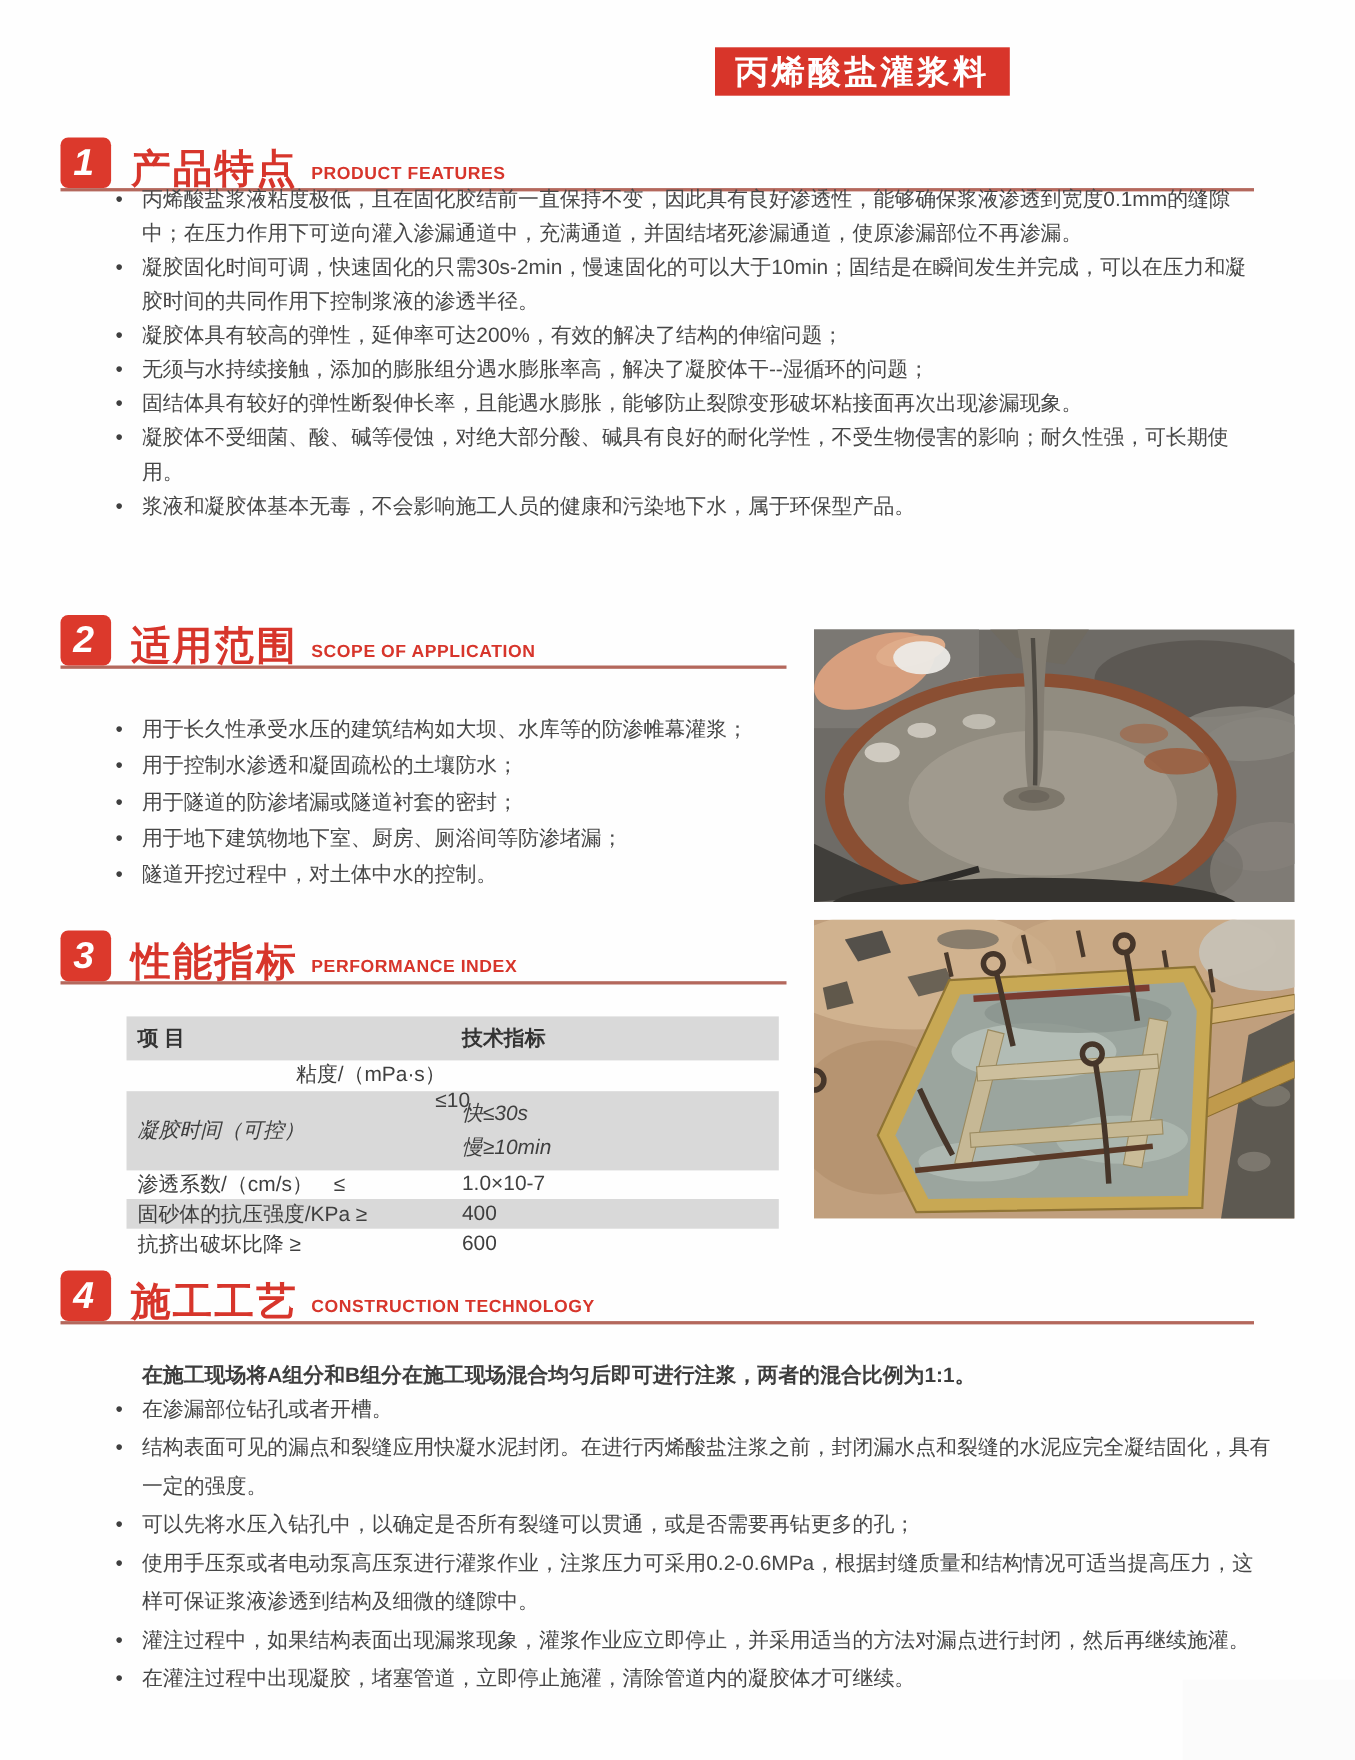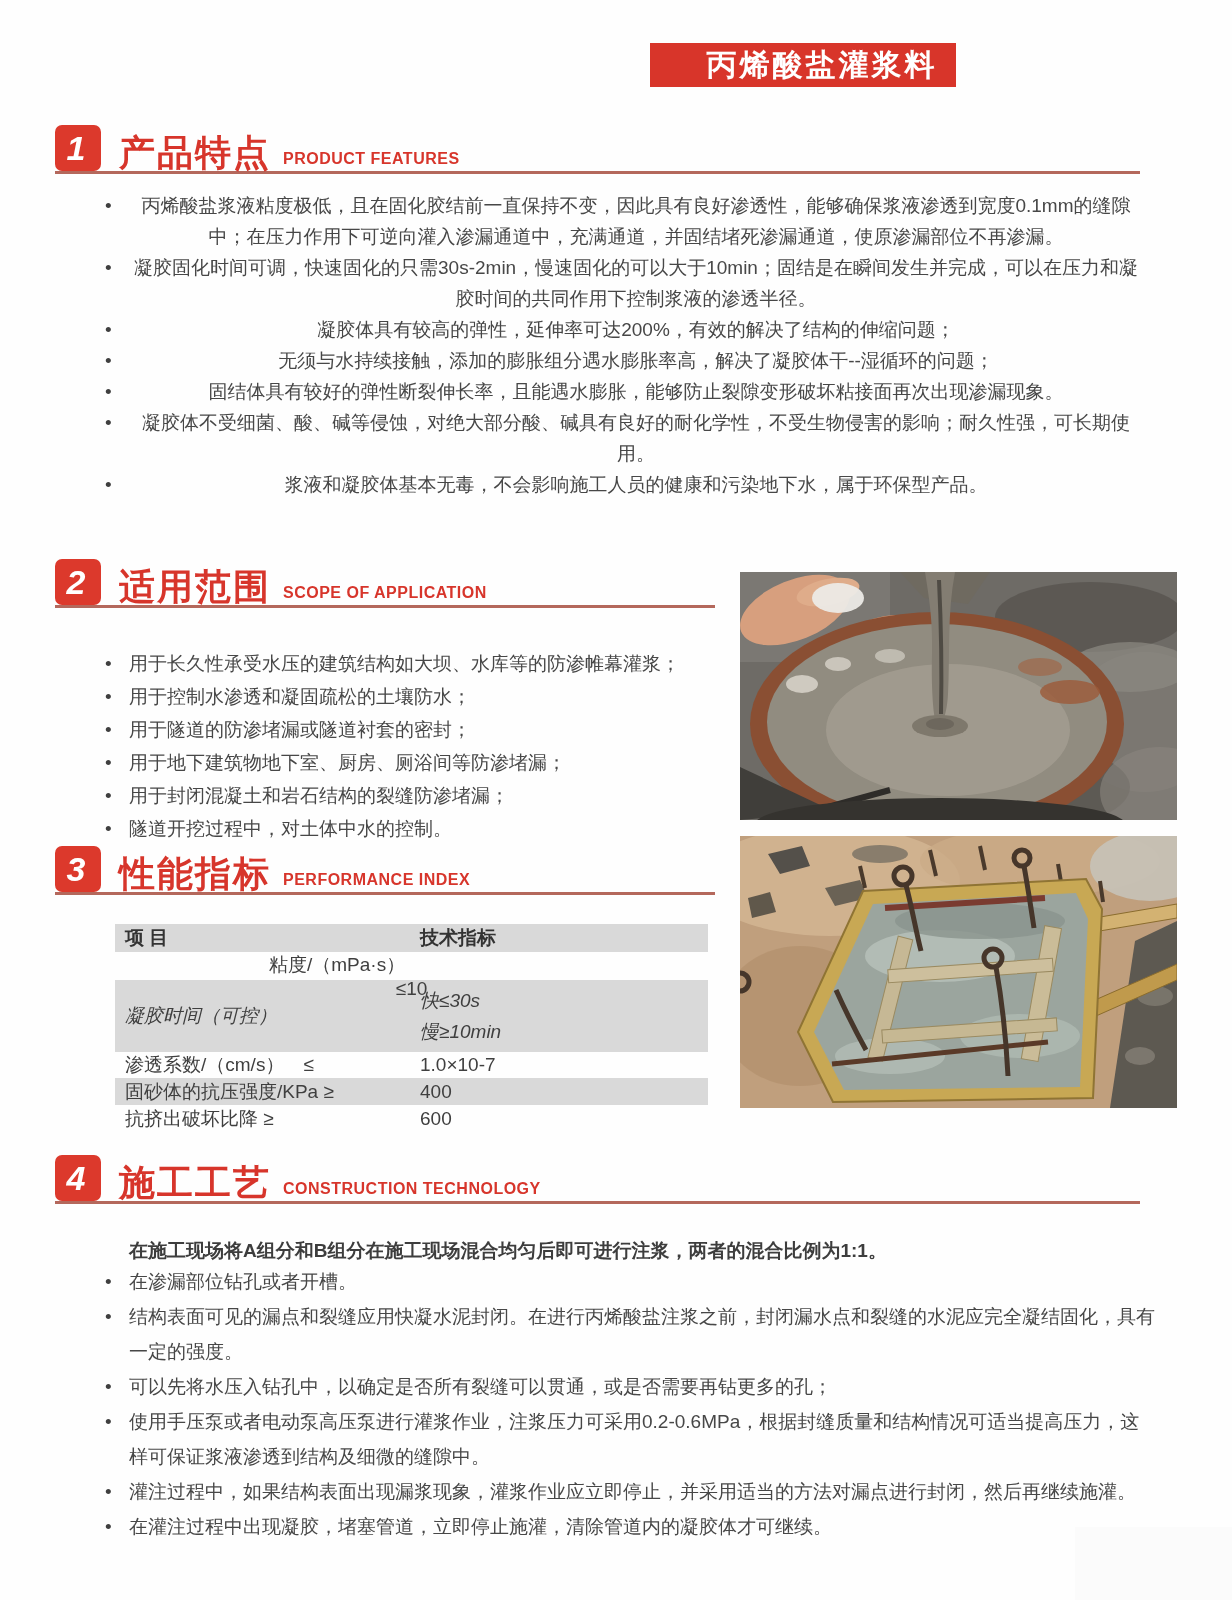--- a/index.html
+++ b/index.html
@@ -4,52 +4,52 @@
 <style>
   html,body{margin:0;padding:0;background:#ffffff;}
   .page{
     position:relative;width:1232px;height:1600px;background:#fefefe;overflow:hidden;
     font-family:"Liberation Sans","DejaVu Sans",sans-serif;color:#454545;
   }
   
   .banner{
     position:absolute;left:650px;top:43px;width:268px;height:44px;
     background:#d8352a;color:#ffffff;display:flex;align-items:center;justify-content:center;
-    font-size:30px;font-weight:700;letter-spacing:3px;padding-left:38px;
+    font-size:30px;font-weight:700;letter-spacing:3px;
   }
   
   .sec-head{
     position:absolute;left:55px;display:flex;align-items:flex-end;
     border-bottom:3px solid #b4685c;padding-bottom:0px;height:49px;
   }
   .num-box{
     width:46px;height:46px;background:#dc392c;border-radius:7px;
     display:flex;align-items:center;justify-content:center;flex:0 0 auto;
   }
   .num-box span{color:#fff;font-size:34px;font-weight:700;font-style:italic;line-height:1;padding-right:4px;}
   .sec-title{color:#d7352b;font-size:36px;font-weight:700;line-height:1;margin-left:18px;letter-spacing:2px;}
   .sec-sub{color:#d7352b;font-size:16px;font-weight:700;margin-left:12px;margin-bottom:3px;letter-spacing:.5px;}
   
   ul.bullets{list-style:none;margin:0;padding:0;position:absolute;font-size:19px;color:#474747;font-weight:500;}
   ul.bullets li{position:relative;padding-left:34px;}
   ul.bullets li::before{content:"•";position:absolute;left:10px;top:0;color:#3f3f3f;}
-  ul.s1{left:95px;top:190px;width:1048px;line-height:31px;text-align:center;}
+  ul.s1{left:95px;top:166px;width:1048px;line-height:31px;}
   ul.s2{left:95px;top:647px;width:640px;line-height:33px;}
   ul.s4{left:95px;top:1264px;width:1062px;line-height:35px;}
   .s4-intro{
     position:absolute;left:129px;top:1234px;width:1040px;
     font-size:19px;font-weight:700;color:#3d3d3d;line-height:33px;
   }
   
   .ptable{position:absolute;left:115px;top:924px;width:593px;font-size:19px;color:#3f3f3f;}
   .prow{display:flex;align-items:center;}
   .prow.gray{background:#d9d9d9;}
   .prow .c1{width:305px;padding-left:10px;box-sizing:border-box;}
   .prow .c2{flex:1;}
-  .prow.hdr{height:28px;font-weight:700;color:#333;}
+  .prow.hdr{height:40px;font-weight:700;color:#333;}
   .prow.r1{height:28px;flex-direction:column;}
   .prow.r2{height:72px;font-style:italic;}
   .prow.r2 .c2 div{line-height:31px;}
   .prow.r3{height:26px;}
   .prow.r4{height:27px;}
   .prow.r5{height:27px;}
   
   .photo{position:absolute;overflow:hidden;}
   .photo svg{display:block;}
   .photo1{left:740px;top:572px;width:437px;height:248px;}
@@ -85,21 +85,20 @@
         <span>2</span>
       </div>
     <div class="sec-title">适用范围</div>
     <div class="sec-sub">SCOPE OF APPLICATION</div>
   </div>
   <ul class="bullets s2">
       <li>用于长久性承受水压的建筑结构如大坝、水库等的防渗帷幕灌浆；</li>
       <li>用于控制水渗透和凝固疏松的土壤防水；</li>
       <li>用于隧道的防渗堵漏或隧道衬套的密封；</li>
       <li>用于地下建筑物地下室、厨房、厕浴间等防渗堵漏；</li>
-      <li>用于封闭混凝土和岩石结构的裂缝防渗堵漏；</li>
       <li>隧道开挖过程中，对土体中水的控制。</li>
     </ul>
 
   <div class="photo photo1">
     <svg width="437" height="248" viewBox="0 0 437 248" xmlns="http://www.w3.org/2000/svg">
       <rect x="0" y="0" width="437" height="248" fill="#6e6b66"></rect>
       <ellipse cx="350" cy="45" rx="95" ry="35" fill="#57544f" opacity="0.8"></ellipse>
       <ellipse cx="405" cy="150" rx="75" ry="70" fill="#7e7b74" opacity="0.8"></ellipse>
       <ellipse cx="390" cy="95" rx="60" ry="25" fill="#8d8a83" opacity="0.7"></ellipse>
       <ellipse cx="300" cy="215" rx="90" ry="40" fill="#55524d" opacity="0.7"></ellipse>

